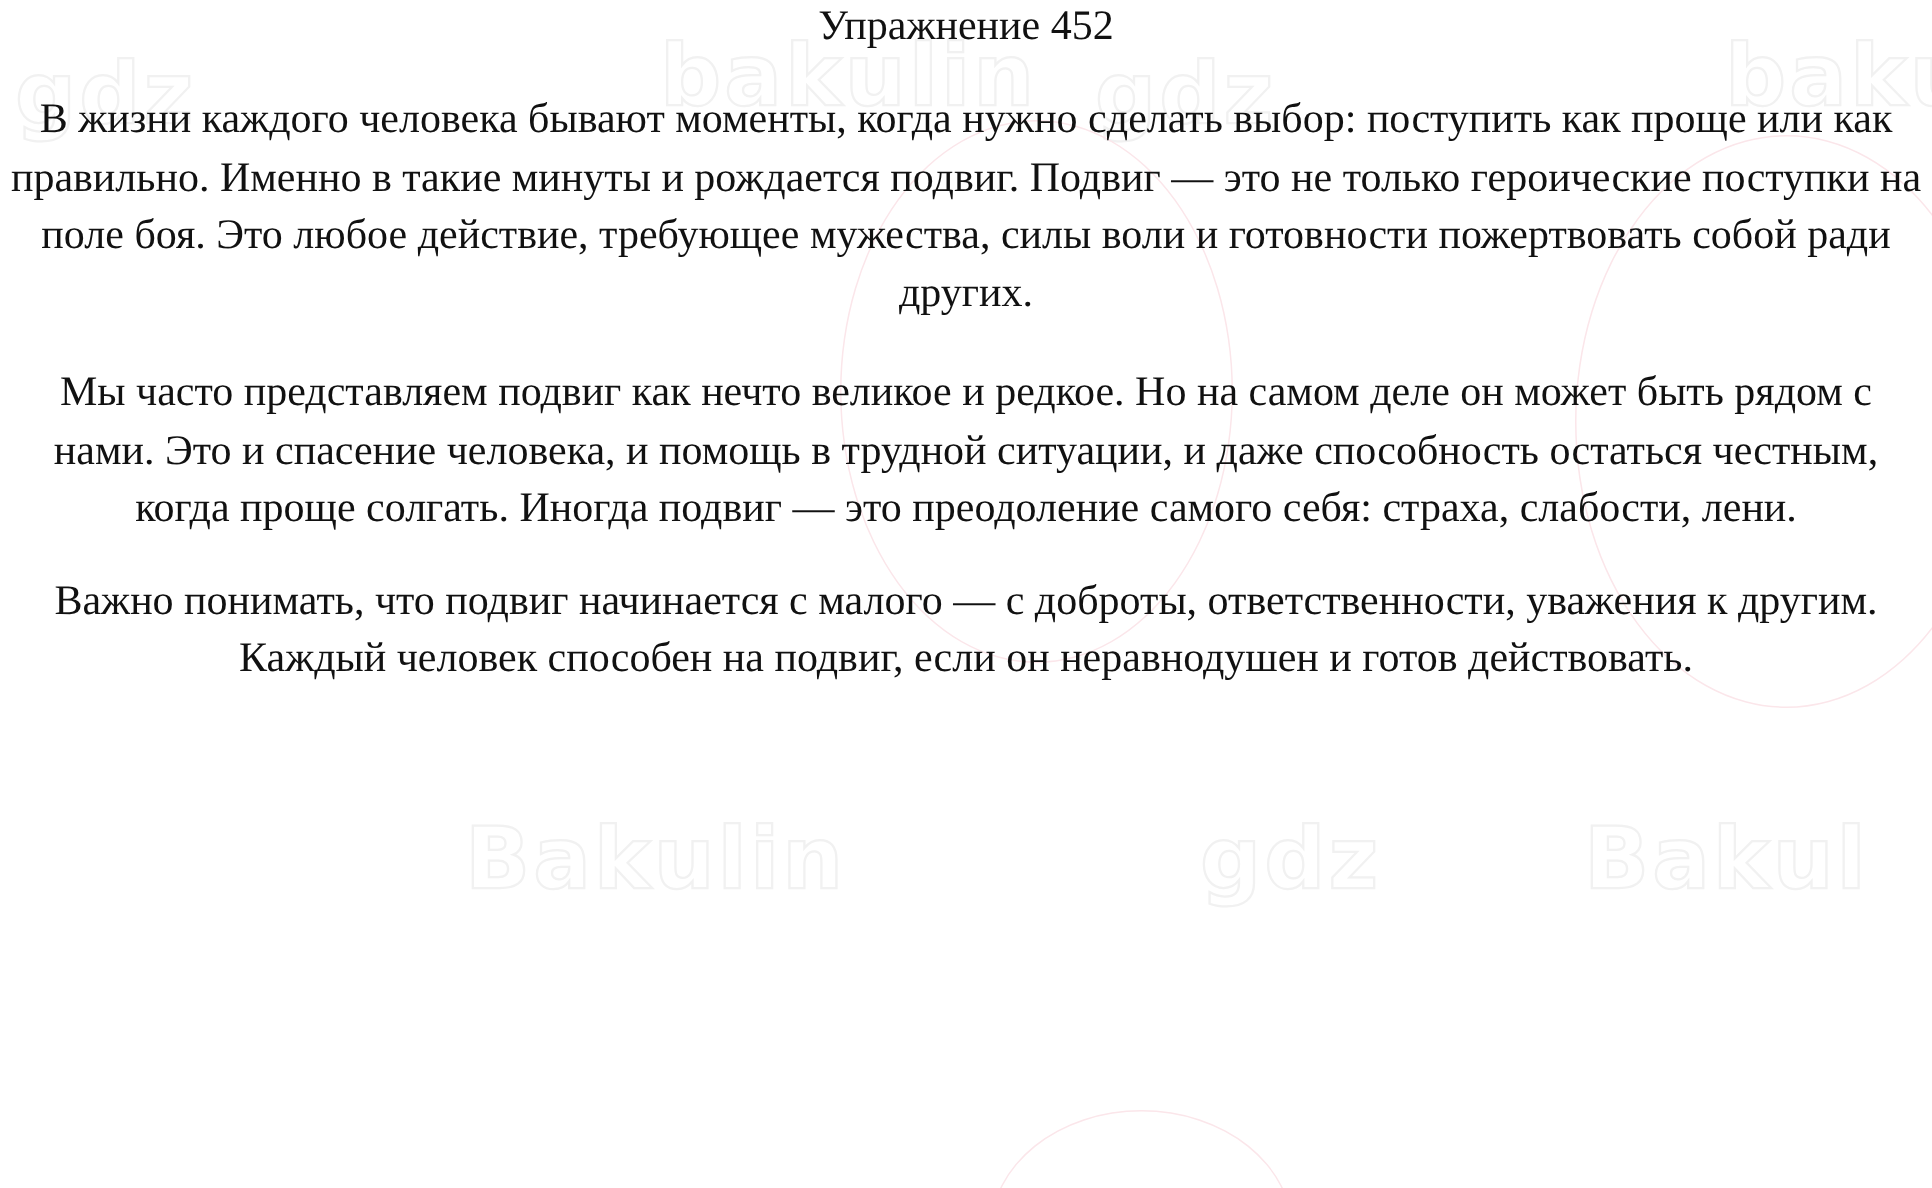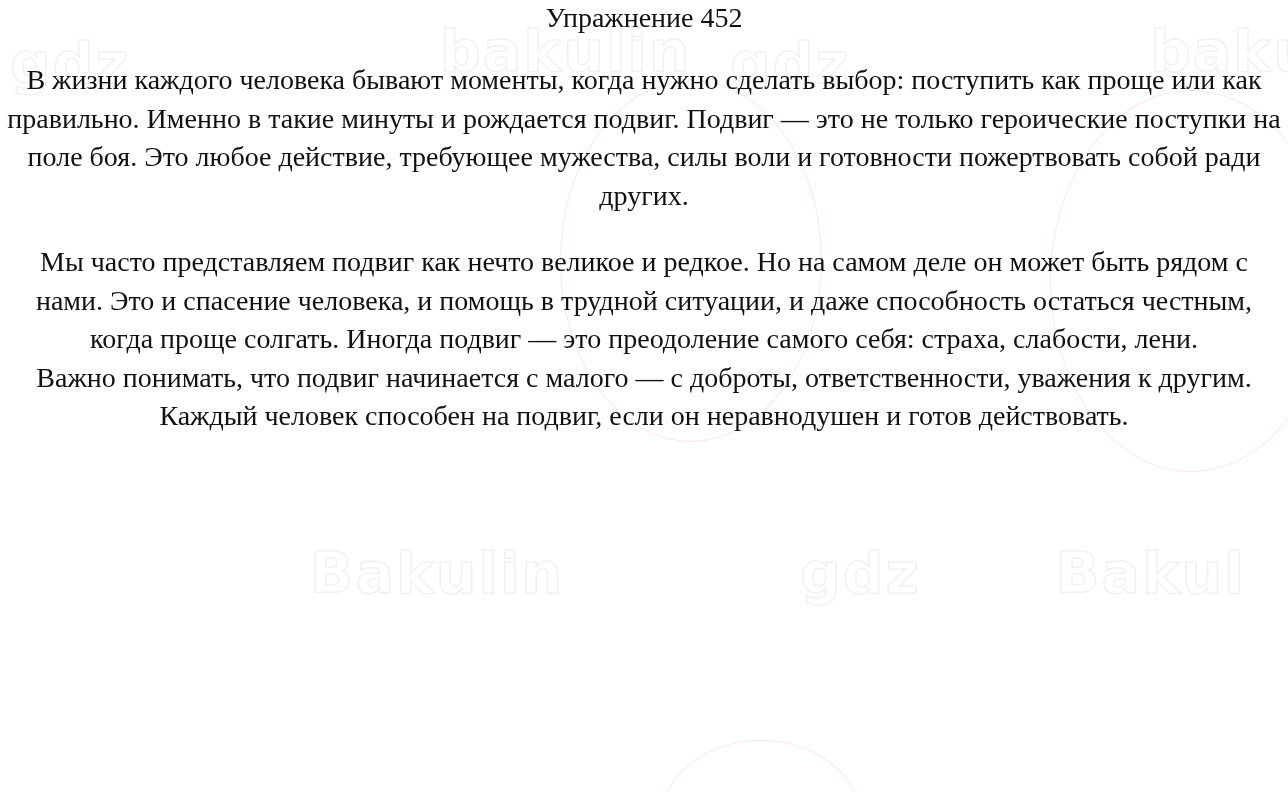--- a/index.html
+++ b/index.html
@@ -55,21 +55,21 @@
       font-weight: normal;
     }
     .para {
       font-size: 28px;
       line-height: 38.5px;
       margin: 0;
     }
     .p1 { margin-top: 26px; }
     .p2 { margin-top: 28px; }
     .p3 { margin-top: 23px; }
-    .p4 { }
+    .p4 { margin-top: 23px; }
     .p5 { margin-top: 23px; }
   </style>
 </head>
 <body>
 
 <div class="watermarks">
   <span class="wm" style="left:10px;top:30px;">gdz</span>
   <span class="wm" style="left:440px;top:18px;">bakulin</span>
   <span class="wm" style="left:730px;top:30px;">gdz</span>
   <span class="wm" style="left:1150px;top:18px;">baku</span>

